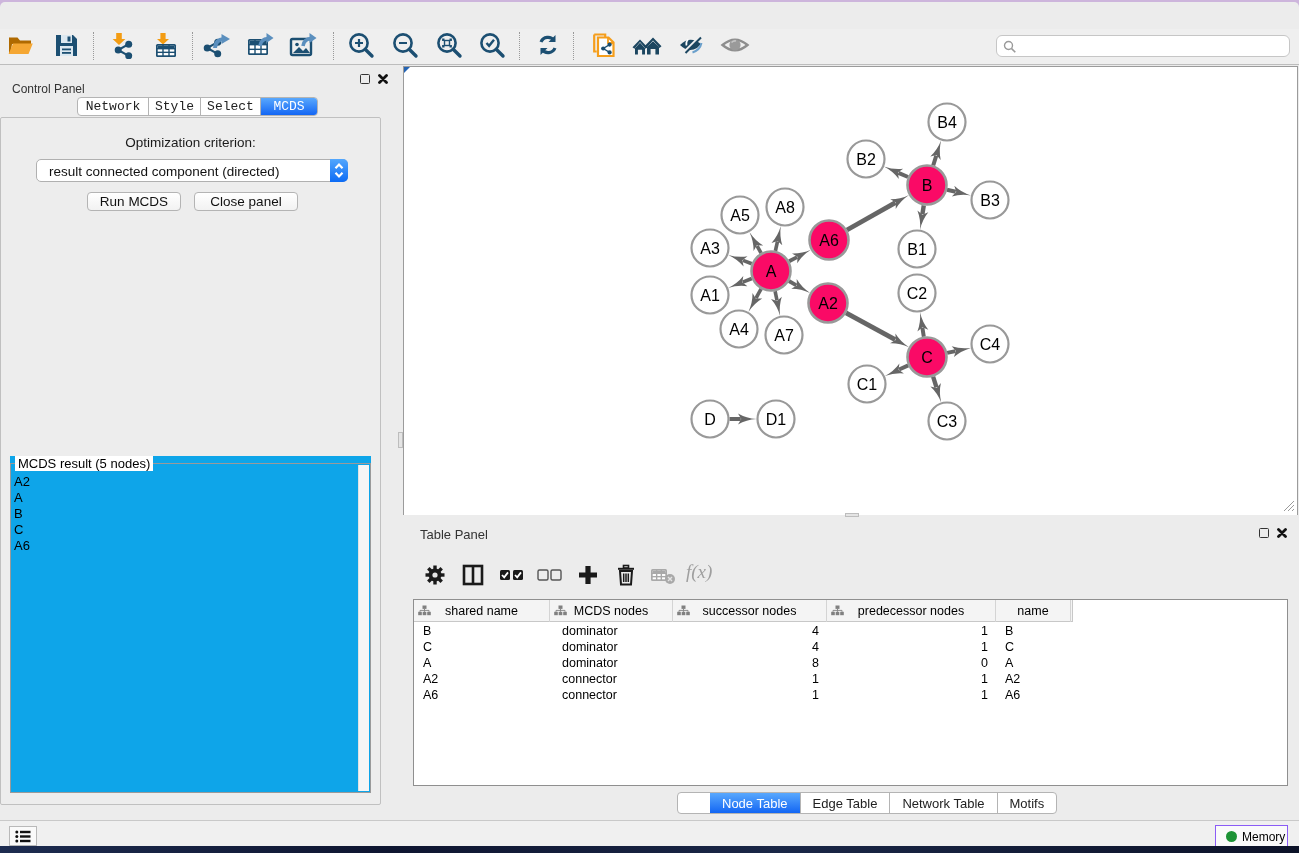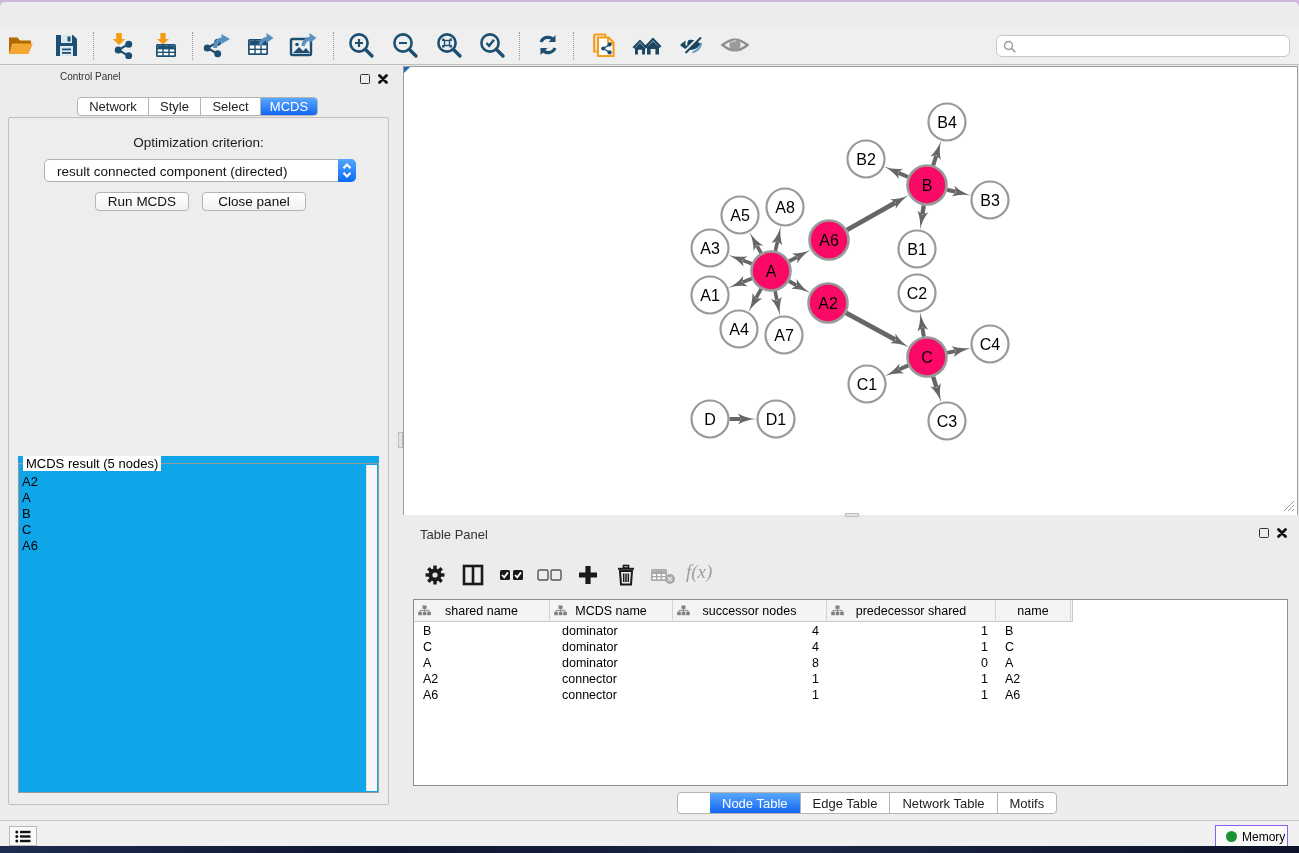--- a/index.html
+++ b/index.html
@@ -11,27 +11,27 @@
   background:linear-gradient(#eaeaea,#d3d3d3); border-bottom:1px solid #ababab; border-radius:5px 5px 0 0; }
 #titlebar .title { position:absolute; left:0; right:0; top:4px; text-align:center; font-size:13px; color:#404040; }
 .tl { position:absolute; top:7px; width:12px; height:12px; border-radius:50%; }
 
 #toolbar { position:absolute; left:0; top:27px; width:1299px; height:36px; background:#efefef; border-bottom:1px solid #bdbdbd; }
 .tsep { position:absolute; top:3px; height:28px; width:0; border-left:1px dotted #9a9a9a; }
 .ticon { position:absolute; top:2px; }
 #searchbox { position:absolute; left:996px; top:6px; width:294px; height:22px; background:#fff; border:1px solid #c6c6c6; border-radius:6px; }
 
 #cpanel { position:absolute; left:0; top:64px; width:399px; height:754px; background:#ececec; }
-#cpanel .ptitle { position:absolute; left:12px; top:5px; font-size:10px; color:#333;margin-left:48px; }
+#cpanel .ptitle { position:absolute; left:12px; top:16px; font-size:12px; color:#333; }
 .winbtns { position:absolute; top:6px; }
-#cptabs { position:absolute; left:77px; top:31px; height:19px; display:flex; border:1px solid #b4b4b4; border-radius:4px; background:#fff; overflow:hidden; }
+#cptabs { position:absolute; left:77px; top:31px; height:19px; display:flex; border:1px solid #b4b4b4; border-radius:4px; background:#fff; overflow:hidden;font-family:Liberation Mono, monospace; }
 #cptabs .seg { font-size:13px; color:#222; padding-top:1px; border-right:1px solid #b4b4b4; text-align:center; }
 #cptabs .seg:last-child { border-right:none; }
 #cptabs .seg.sel { background:linear-gradient(#59a8fd,#1366f4); color:#fff; }
-#cpbody { position:absolute; left:8px; top:51px; width:381px; height:688px; border:1px solid #c0c0c0; border-radius:2px; background:#ededed; }
+#cpbody { position:absolute; left:0; top:51px; width:381px; height:688px; border:1px solid #c0c0c0; border-radius:2px; background:#ededed; }
 #optlabel { position:absolute; left:0; width:100%; top:17px; text-align:center; font-size:13.5px; color:#1a1a1a; }
 #dropdown { position:absolute; left:35px; top:41px; width:312px; height:23px; background:#fff; border:1px solid #b0b0b0; border-radius:5px; }
 #dropdown .dtext { position:absolute; left:12px; top:4px; font-size:13.5px; color:#111; }
 #dstep { position:absolute; right:-1px; top:-1px; width:18px; height:23px; border-radius:0 5px 5px 0; background:linear-gradient(#53a7fd,#0c6bf5); }
 .btn { position:absolute; height:19px; background:linear-gradient(#ffffff,#f2f2f2); border:1px solid #b4b4b4; border-radius:4px; font-size:13.5px; color:#111; text-align:center; padding-top:1px; }
 
 #mcdsbox { position:absolute; left:9px; top:338px; width:361px; height:337px; background:#0ea5e9; }
 #mcdsbox .gborder { position:absolute; left:0; top:7px; right:0; bottom:0; border:1px solid #9a9a9a; }
 #mcdsbox .glabel { position:absolute; left:5px; top:0; background:#fff; padding:0 3px; font-size:13px; color:#000; }
 #mcdsbox .items { position:absolute; left:4px; top:18px; font-size:13px; color:#000; line-height:16px; }
@@ -392,41 +392,41 @@
             <div class="cname">shared name</div>
           </div>
           <div class="col" style="left:136px; width:123px;">
             <svg width="13" height="11" viewBox="0 0 13 11" style="position:absolute; left:4px; top:5px;">
               <rect x="4.5" y="0.5" width="4" height="3.4" fill="#808080"></rect>
               <rect x="0.2" y="6.8" width="3.6" height="3.4" fill="#808080"></rect>
               <rect x="4.7" y="6.8" width="3.6" height="3.4" fill="#808080"></rect>
               <rect x="9.2" y="6.8" width="3.6" height="3.4" fill="#808080"></rect>
               <path d="M6.5 3.9 v1.5 M2 6.8 v-1.4 h9 v1.4 M6.5 5.4 v1.4" stroke="#808080" stroke-width="0.9" fill="none"></path>
             </svg>
-            <div class="cname">MCDS name</div>
+            <div class="cname">MCDS nodes</div>
           </div>
           <div class="col" style="left:259px; width:154px;">
             <svg width="13" height="11" viewBox="0 0 13 11" style="position:absolute; left:4px; top:5px;">
               <rect x="4.5" y="0.5" width="4" height="3.4" fill="#808080"></rect>
               <rect x="0.2" y="6.8" width="3.6" height="3.4" fill="#808080"></rect>
               <rect x="4.7" y="6.8" width="3.6" height="3.4" fill="#808080"></rect>
               <rect x="9.2" y="6.8" width="3.6" height="3.4" fill="#808080"></rect>
               <path d="M6.5 3.9 v1.5 M2 6.8 v-1.4 h9 v1.4 M6.5 5.4 v1.4" stroke="#808080" stroke-width="0.9" fill="none"></path>
             </svg>
             <div class="cname">successor nodes</div>
           </div>
           <div class="col" style="left:413px; width:169px;">
             <svg width="13" height="11" viewBox="0 0 13 11" style="position:absolute; left:4px; top:5px;">
               <rect x="4.5" y="0.5" width="4" height="3.4" fill="#808080"></rect>
               <rect x="0.2" y="6.8" width="3.6" height="3.4" fill="#808080"></rect>
               <rect x="4.7" y="6.8" width="3.6" height="3.4" fill="#808080"></rect>
               <rect x="9.2" y="6.8" width="3.6" height="3.4" fill="#808080"></rect>
               <path d="M6.5 3.9 v1.5 M2 6.8 v-1.4 h9 v1.4 M6.5 5.4 v1.4" stroke="#808080" stroke-width="0.9" fill="none"></path>
             </svg>
-            <div class="cname">predecessor shared</div>
+            <div class="cname">predecessor nodes</div>
           </div>
           <div class="col" style="left:582px; width:75px;">
             <div class="cname">name</div>
           </div>
         </div>
         <div class="trow" style="top:23px;">
           <span style="left:9px;">B</span>
           <span style="left:148px;">dominator</span>
           <span style="left:259px; width:146px; text-align:right;">4</span>
           <span style="left:413px; width:161px; text-align:right;">1</span>

